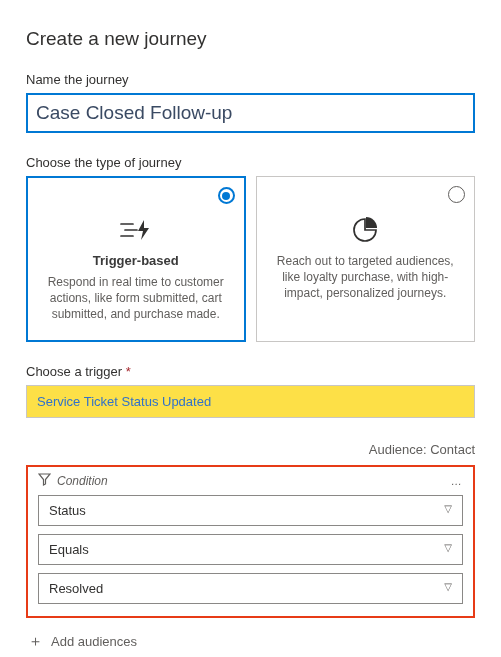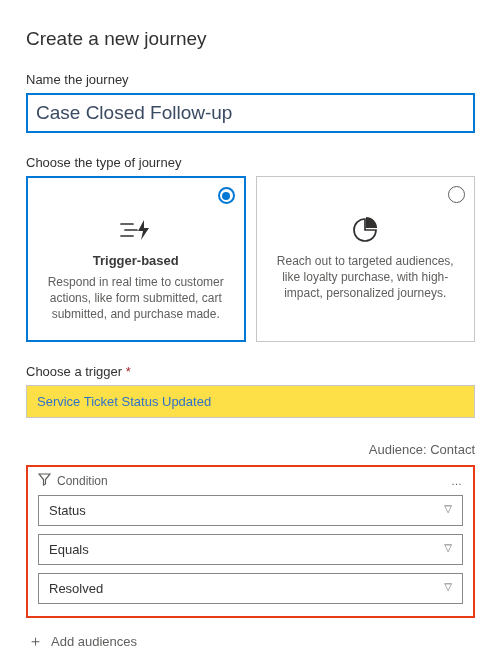--- a/index.html
+++ b/index.html
@@ -113,20 +113,21 @@
     margin-bottom: 10px;
   }
   .cond-head {
     display: flex;
     align-items: center;
     gap: 6px;
     font-size: 12px;
     color: #605e5c;
     margin-bottom: 6px;
     position: relative;
+    font-style: italic;
   }
   .cond-head .more {
     position: absolute;
     right: 0;
     color: #605e5c;
     cursor: pointer;
     letter-spacing: 1px;
     font-size: 11px;
   }
   .cond-select {

